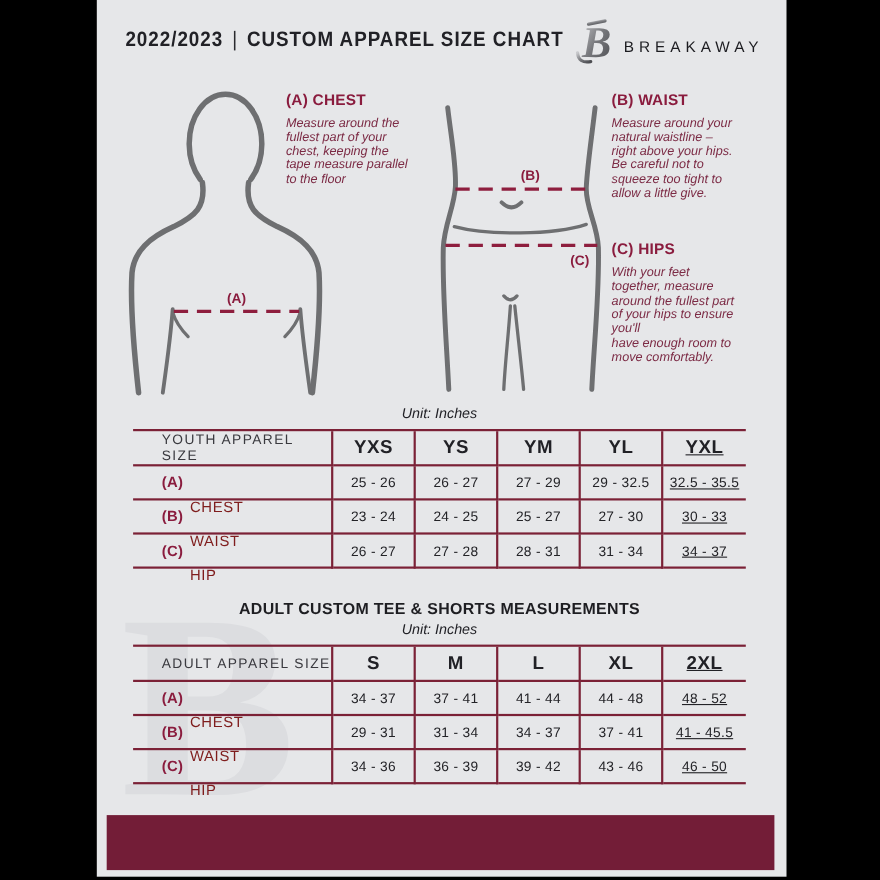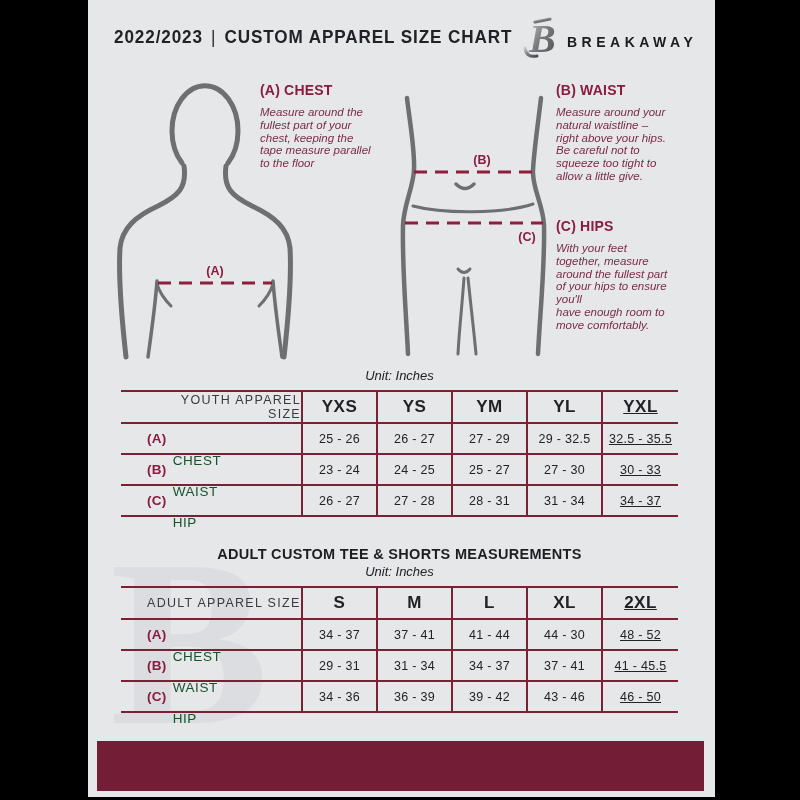--- a/index.html
+++ b/index.html
@@ -12,21 +12,21 @@
     background:#e6e7e9;overflow:hidden;
   }
   
   .header-title{
     position:absolute;left:26px;top:26px;
     font-size:19px;font-weight:bold;color:#212126;letter-spacing:1px;
     transform:scaleX(0.9);transform-origin:left center;white-space:nowrap;
   }
   .header-title .sep{font-weight:400;color:#2a2a2e;margin:0 9px;}
   .logo-group{position:absolute;left:434px;top:16px;display:flex;align-items:center;}
-  .brand-name{font-size:14px;font-weight:bold;letter-spacing:4.5px;color:#1c1c20;margin-left:9px;margin-top:6px;white-space:nowrap;}
+  .brand-name{font-size:14px;font-weight:normal;letter-spacing:4.5px;color:#1c1c20;margin-left:9px;margin-top:6px;white-space:nowrap;}
   
   .instr{position:absolute;z-index:1;}
   .instr h3{margin:0;font-size:14px;font-weight:bold;color:#8a1c3e;letter-spacing:.2px;}
   .instr p{margin:8px 0 0 0;font-size:11.5px;line-height:12.8px;font-style:italic;color:#7c2b45;white-space:pre-line;}
   .instr-a{left:172px;top:82px;width:150px;}
   .instr-b{left:468px;top:82px;width:158px;}
   .instr-c{left:468px;top:218px;width:160px;}
   
   .torso-svg{position:absolute;left:22px;top:76px;}
   .lower-svg{position:absolute;left:300px;top:92px;}
@@ -34,34 +34,34 @@
   .dash{fill:none;stroke:#8e1e3e;stroke-width:3;stroke-dasharray:13 8;}
   .diag-label{font-family:"Liberation Sans",sans-serif;font-size:12.5px;font-weight:bold;fill:#8a1c3e;}
   
   .table-section{position:absolute;left:33px;width:557px;z-index:1;}
   .table-section.youth{top:366px;}
   .table-section.adult{top:546px;}
   .tbl-title{text-align:center;font-size:14.5px;font-weight:bold;color:#1e1e22;letter-spacing:.3px;}
   .tbl-unit{text-align:center;font-size:13px;font-style:italic;color:#212126;margin-top:2px;}
   .grid{
     display:grid;grid-template-columns:182px repeat(5,75px);
-    margin-top:7px;border-top:2px solid #7b2136;text-align:right;
+    margin-top:7px;border-top:2px solid #7b2136;
   }
   .cell{
     border-bottom:2px solid #7b2136;border-right:2px solid #7b2136;
     display:flex;align-items:center;justify-content:center;
     height:29px;font-size:12.5px;color:#232327;letter-spacing:.3px;background:transparent;
   }
   .cell.hdr{height:30px;}
   .cell.last{border-right:none;text-decoration:underline;}
   .cell.rowlabel{justify-content:flex-start;padding-left:26px;}
   .cell.corner{justify-content:flex-start;padding-left:26px;font-size:12.5px;color:#3a3a3f;letter-spacing:1.3px;}
   .cell.sizehdr{font-weight:bold;font-size:17px;color:#212126;letter-spacing:.5px;}
   .prefix{font-weight:bold;color:#8a1c3e;font-size:13.5px;margin-right:6px;}
-  .rowname{color:#14532d;font-size:13.5px;letter-spacing:.6px;margin-top:44px;}
+  .rowname{color:#7f1d1d;font-size:13.5px;letter-spacing:.6px;margin-top:44px;}
   
   .watermark{
     position:absolute;left:22px;top:524px;z-index:0;
     font-family:"Liberation Serif",serif;font-weight:bold;font-size:238px;line-height:1;
     color:#dcdde0;user-select:none;
   }
   .footer-bar{position:absolute;left:9px;top:741px;width:607px;height:50px;background:#731d37;z-index:2;}
 </style>
 </head>
 <body>
@@ -197,21 +197,21 @@
       <div class="cell hdr sizehdr">XL</div>
       <div class="cell hdr sizehdr last">2XL</div>
 
       <div class="cell rowlabel">
           <span class="prefix">(A)</span>
           <span class="rowname">CHEST</span>
         </div>
       <div class="cell">34 - 37</div>
       <div class="cell">37 - 41</div>
       <div class="cell">41 - 44</div>
-      <div class="cell">44 - 30</div>
+      <div class="cell">44 - 48</div>
       <div class="cell last">48 - 52</div>
 
       <div class="cell rowlabel">
           <span class="prefix">(B)</span>
           <span class="rowname">WAIST</span>
         </div>
       <div class="cell">29 - 31</div>
       <div class="cell">31 - 34</div>
       <div class="cell">34 - 37</div>
       <div class="cell">37 - 41</div>

